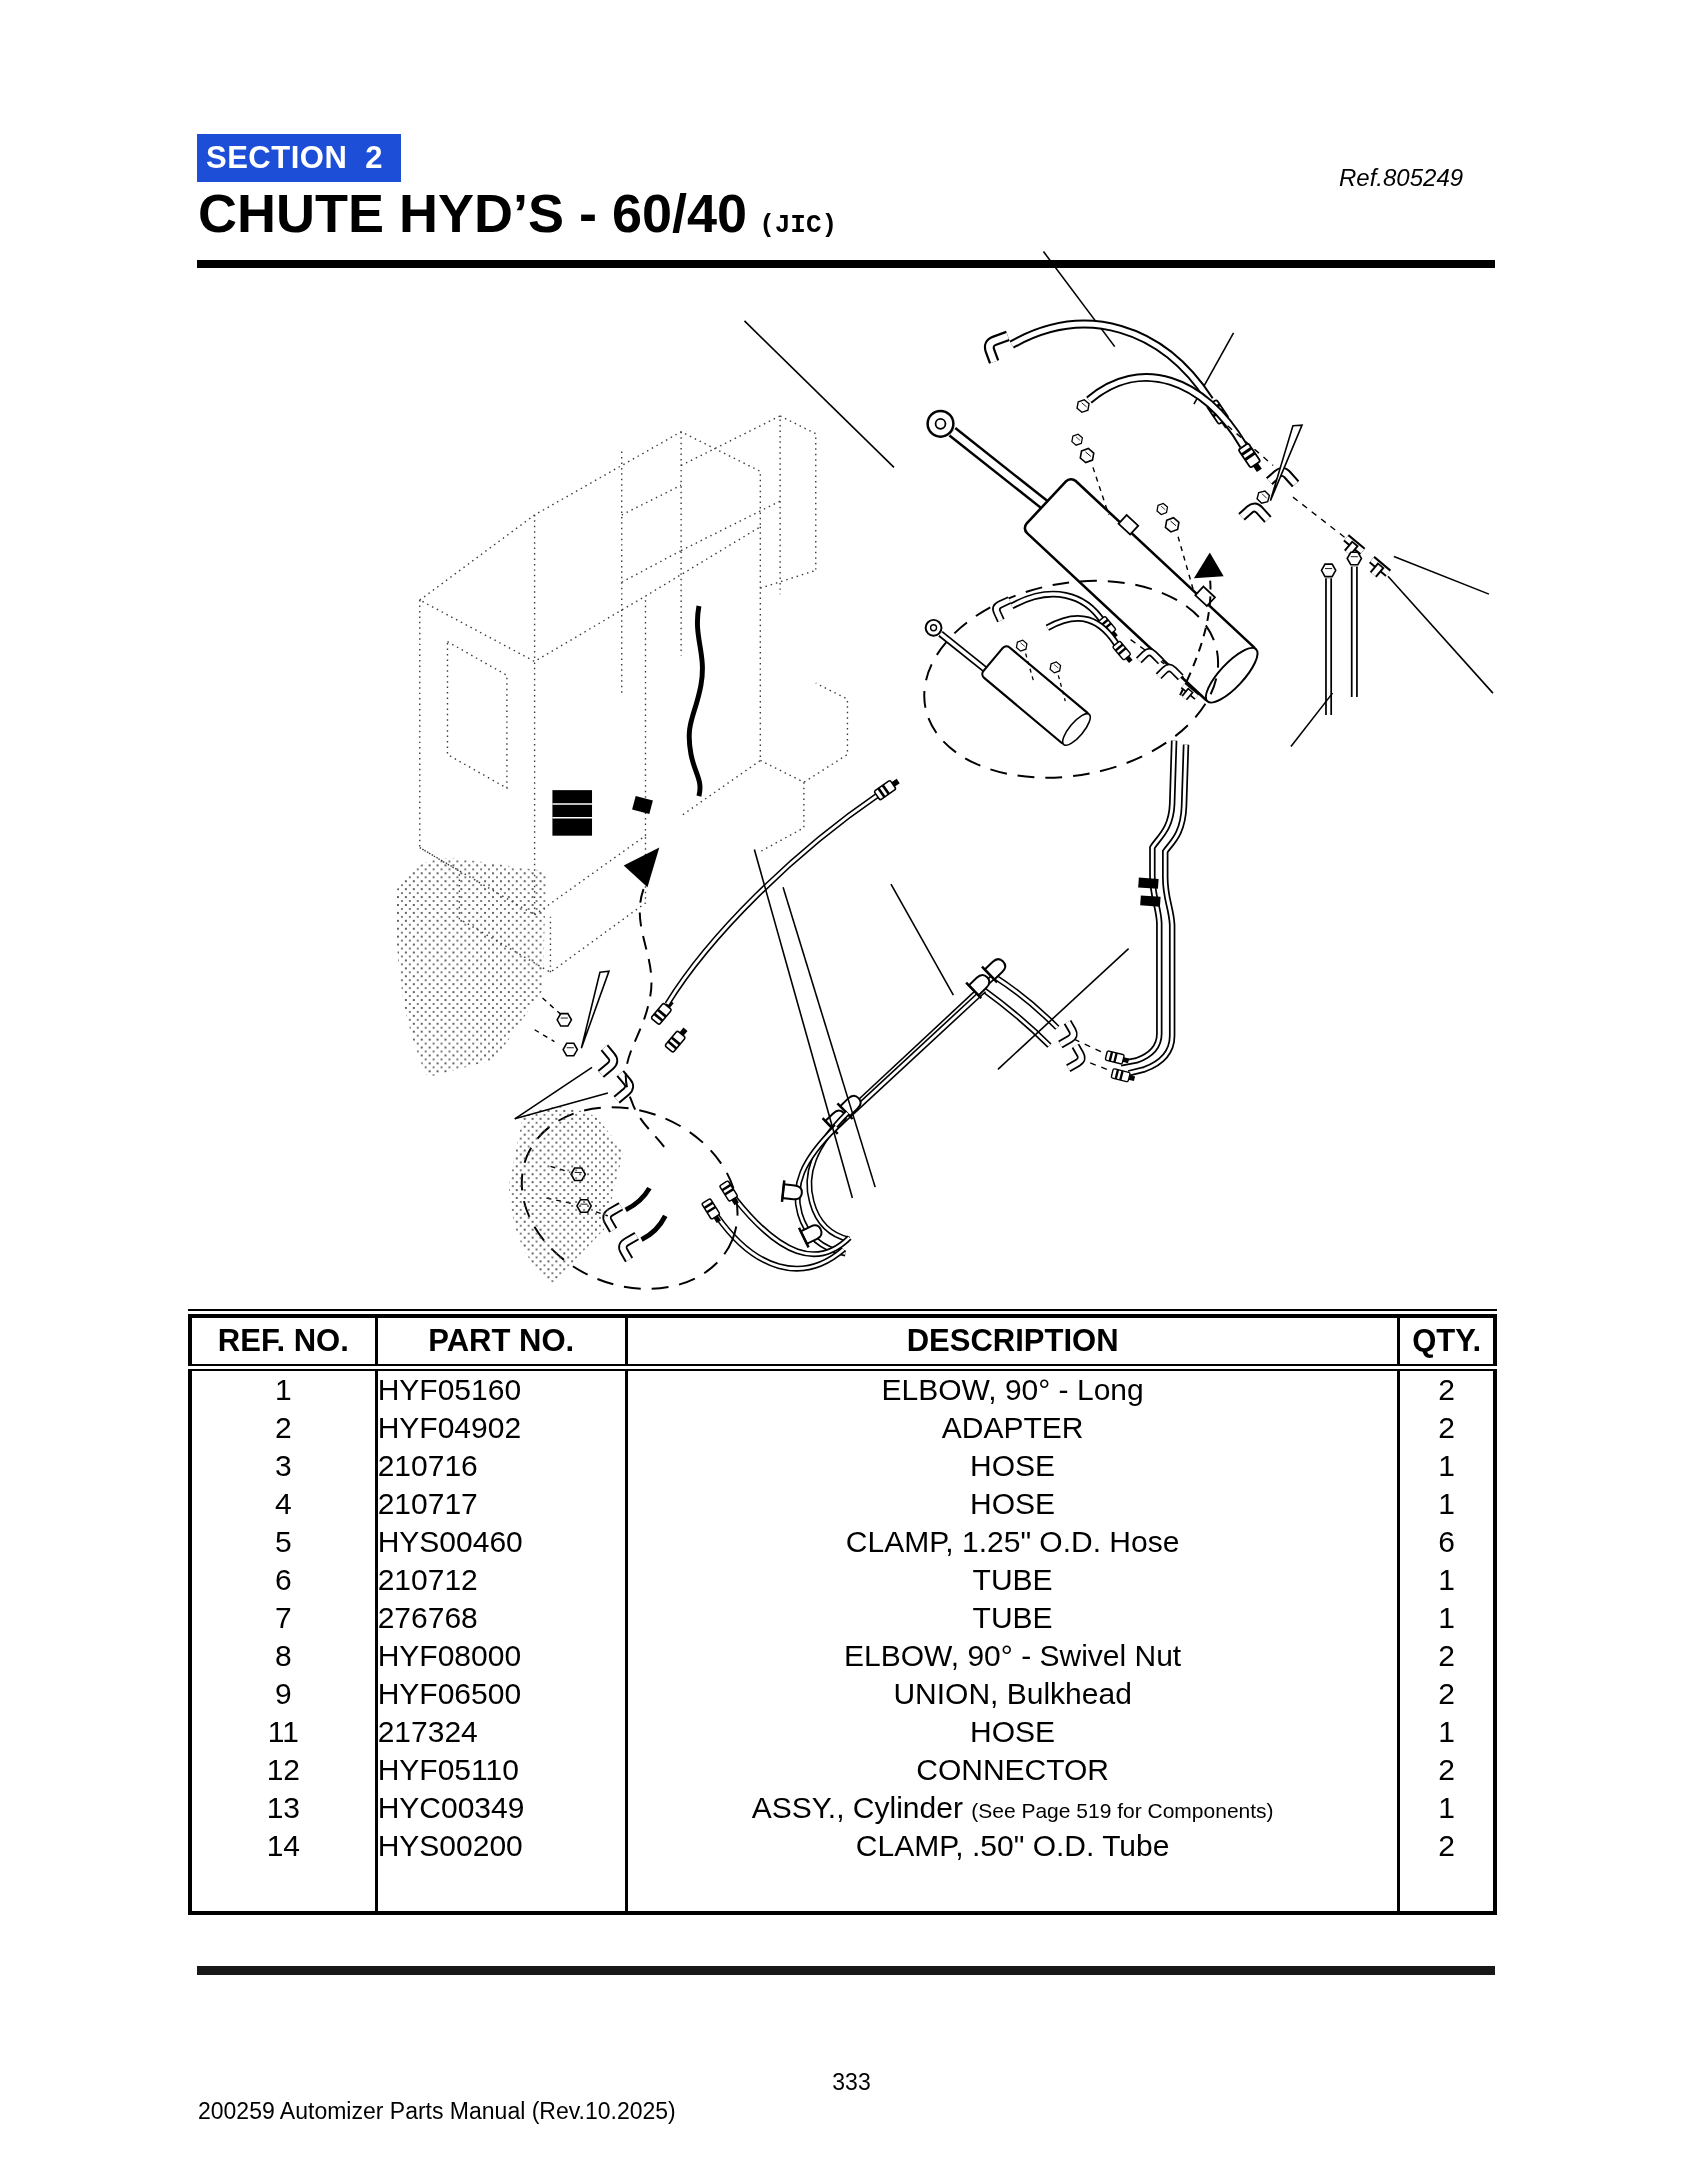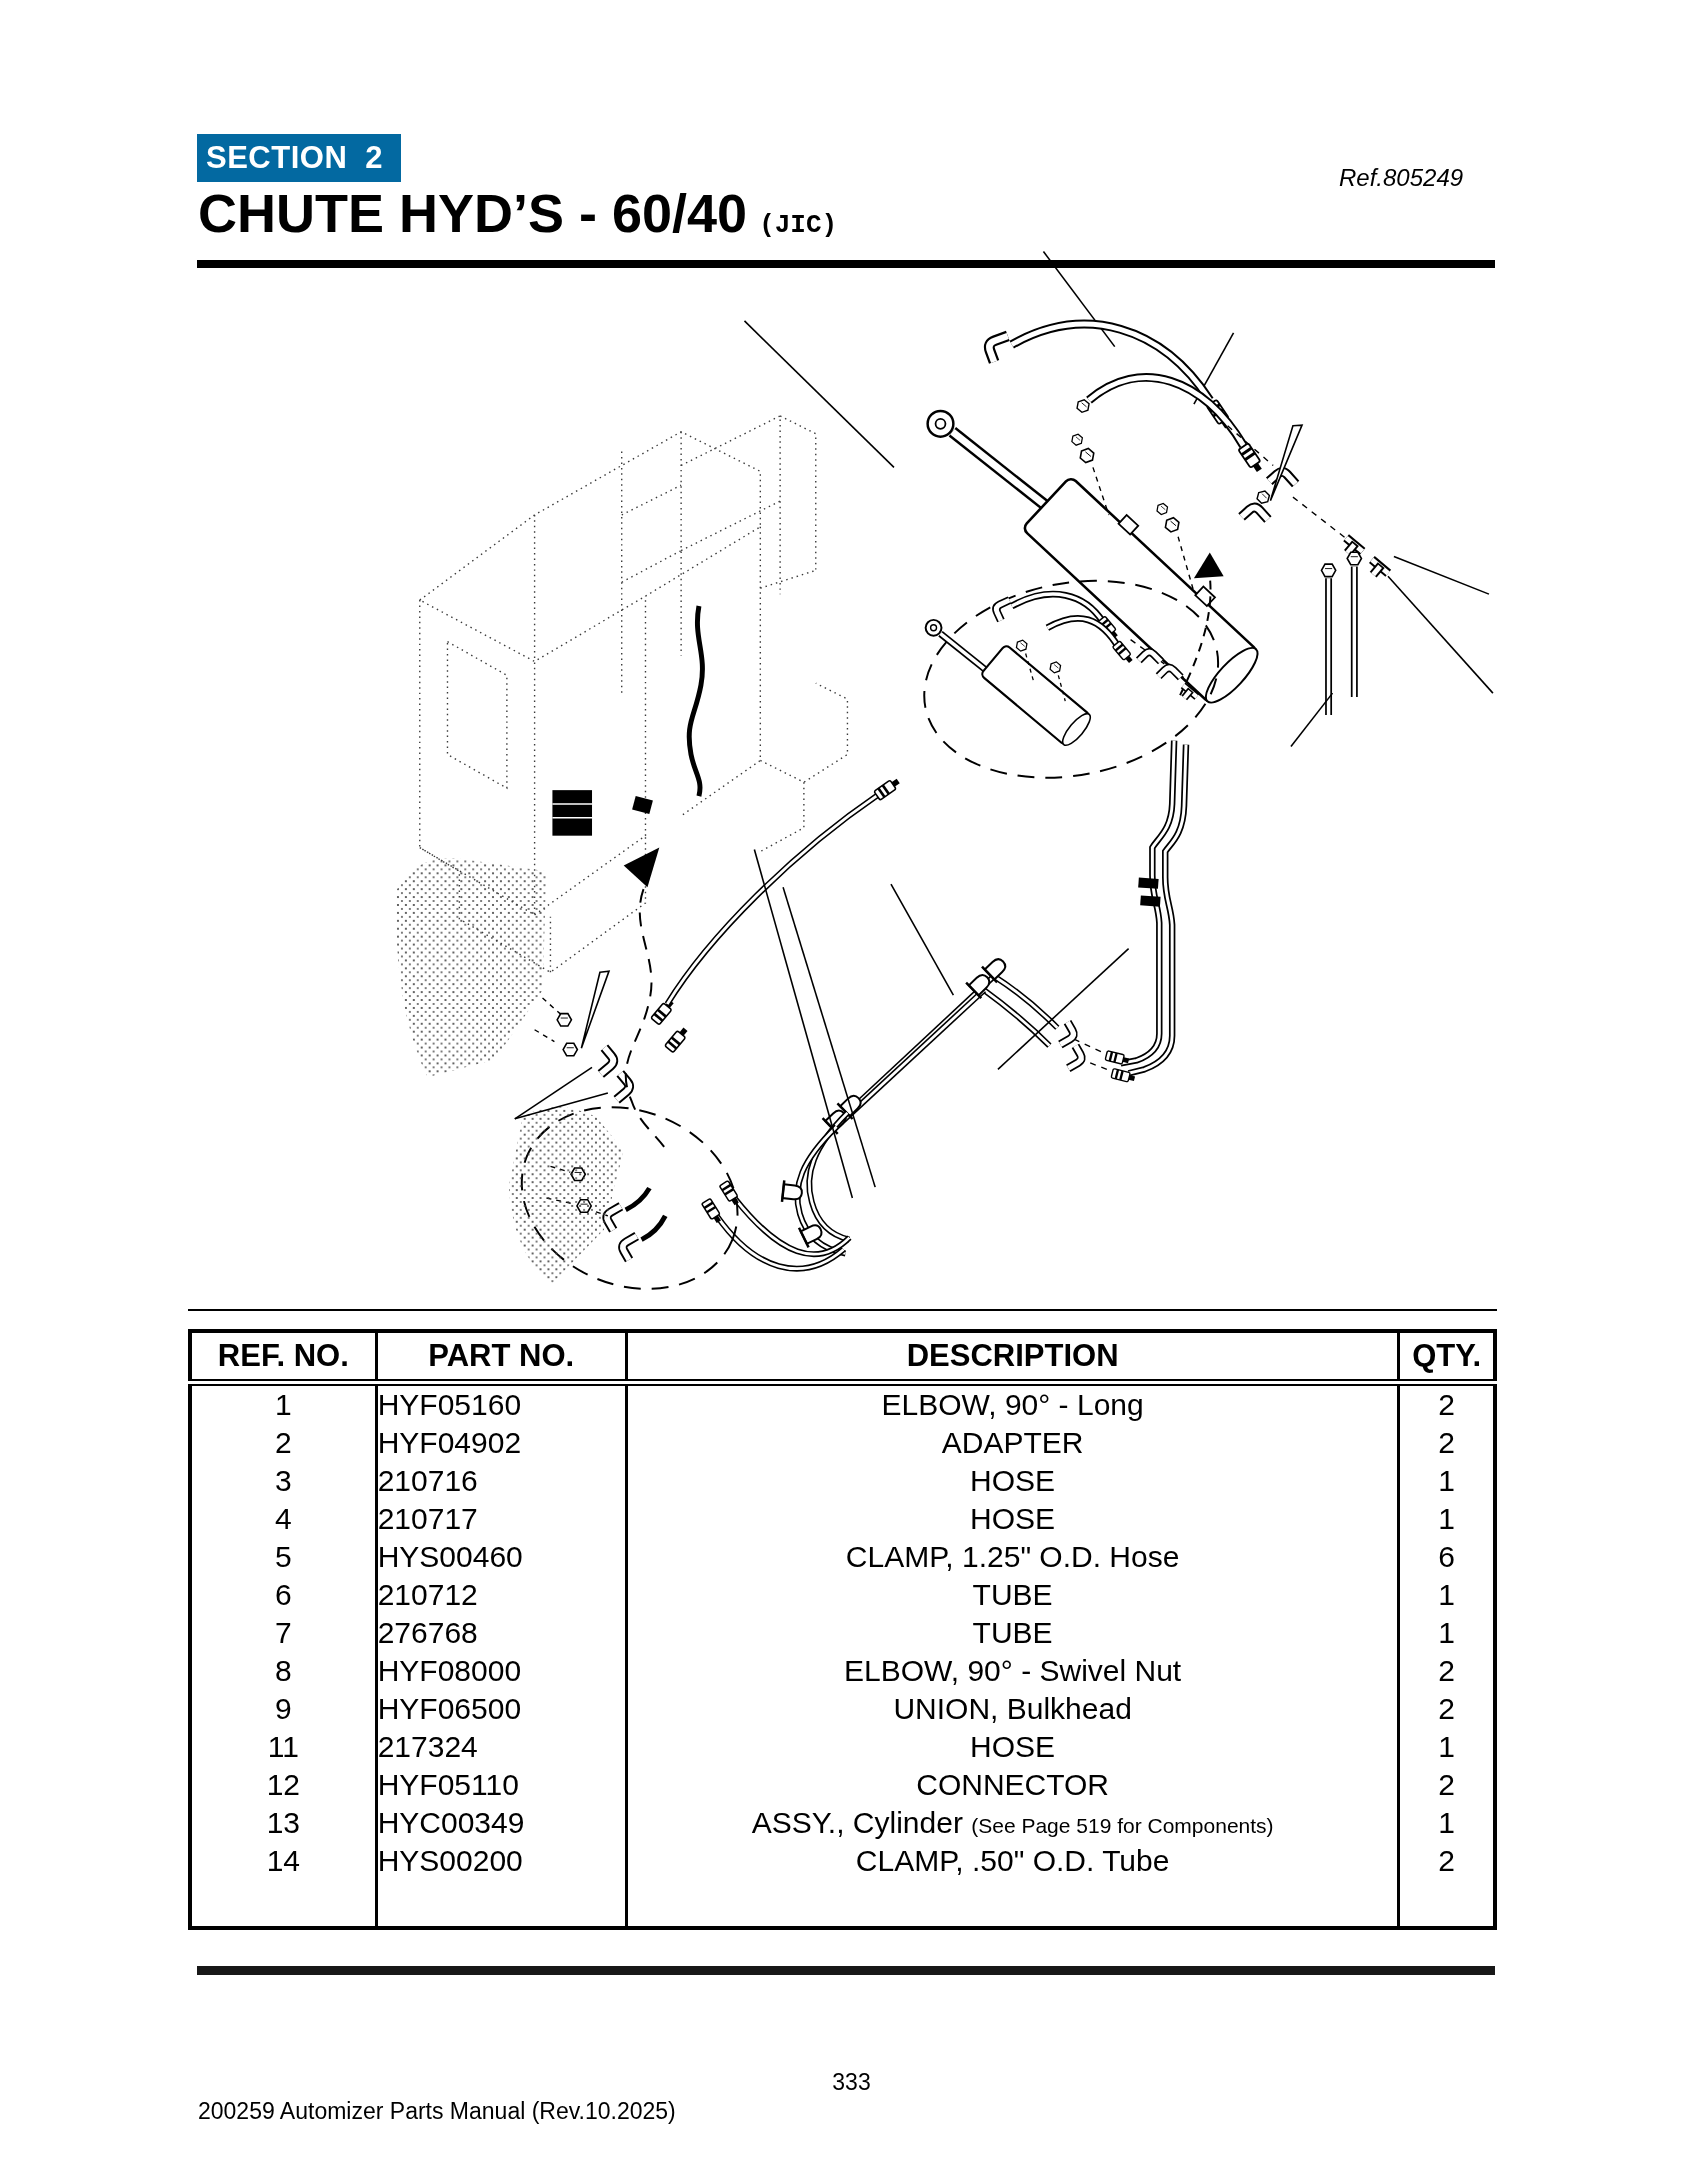--- a/index.html
+++ b/index.html
@@ -1,29 +1,29 @@
 <!DOCTYPE html>
 <html><head>
 <meta charset="utf-8">
 <style>
   html,body{margin:0;padding:0;background:#fff;}
   body{width:1683px;height:2178px;position:relative;font-family:"Liberation Sans",sans-serif;color:#000;overflow:hidden;}
 
-  .section-badge{position:absolute;left:197px;top:134px;width:204px;height:48px;background:#0369a1;color:#fff;
+  .section-badge{position:absolute;left:197px;top:134px;width:204px;height:48px;background:#1d4ed8;color:#fff;
     display:flex;align-items:center;justify-content:space-between;box-sizing:border-box;
     padding:0 18px 0 9px;font-size:31px;font-weight:bold;letter-spacing:0.5px;}
   .page-title{position:absolute;left:198px;top:186px;font-size:54px;font-weight:bold;line-height:1;
     letter-spacing:0;white-space:nowrap;display:flex;align-items:baseline;}
   .title-suffix{font-size:26px;font-weight:bold;margin-left:12px;font-family:Liberation Mono, monospace;}
   .ref-label{position:absolute;left:1339px;top:164px;font-size:24px;font-style:italic;}
   .title-rule{position:absolute;left:197px;top:260px;width:1298px;height:8px;background:#000;}
 
   .diagram-svg{position:absolute;left:0;top:0;width:1683px;height:1312px;}
 
-  .table-wrap{position:absolute;left:188px;top:1309px;width:1309px;border-top:2px solid #000;padding-top:18px;box-sizing:border-box;}
+  .table-wrap{position:absolute;left:188px;top:1309px;width:1309px;border-top:2px solid #000;padding-top:3px;box-sizing:border-box;}
   table.parts{border-collapse:collapse;table-layout:fixed;width:100%;border:4px solid #000;}
   table.parts col.c-ref{width:186px;} table.parts col.c-part{width:250px;}
   table.parts col.c-desc{width:772px;} table.parts col.c-qty{width:96px;}
   table.parts th{border-bottom:7px double #000;height:46px;font-size:31px;font-weight:bold;text-align:center;padding:0;}
   table.parts th,table.parts td{border-left:3px solid #000;}
   table.parts th:first-child,table.parts td:first-child{border-left:none;}
   table.parts td{height:38px;font-size:30px;padding:0;vertical-align:middle;line-height:1;}
   td.col-ref{text-align:center;}
   td.col-part{text-align:left;padding-left:20px;}
   td.col-desc{text-align:center;padding-left:24px;}

